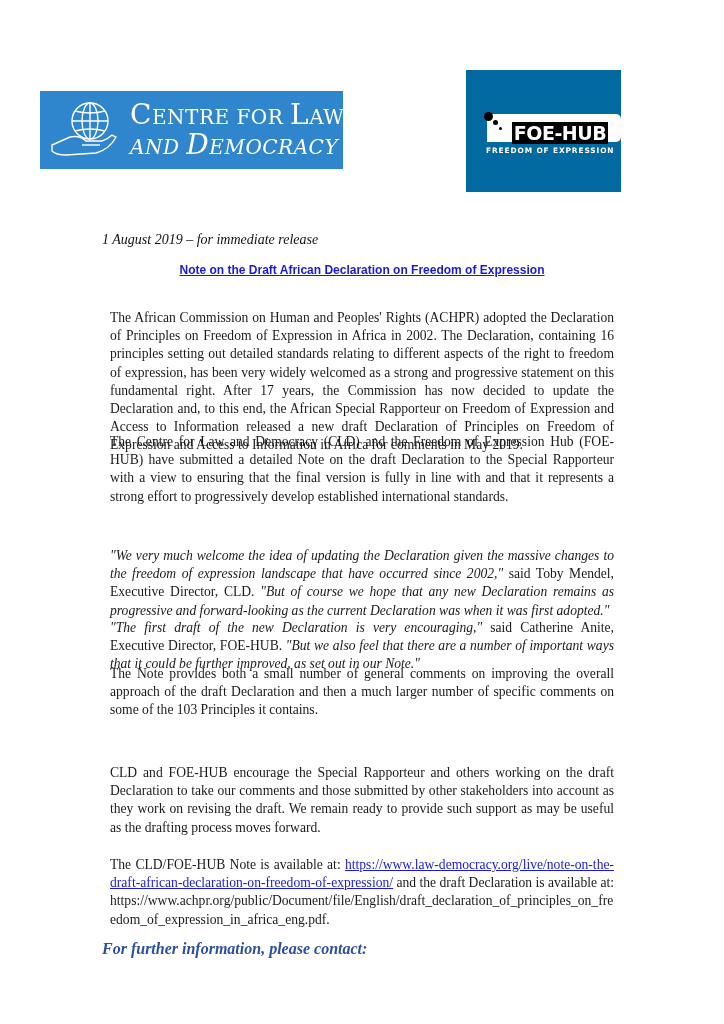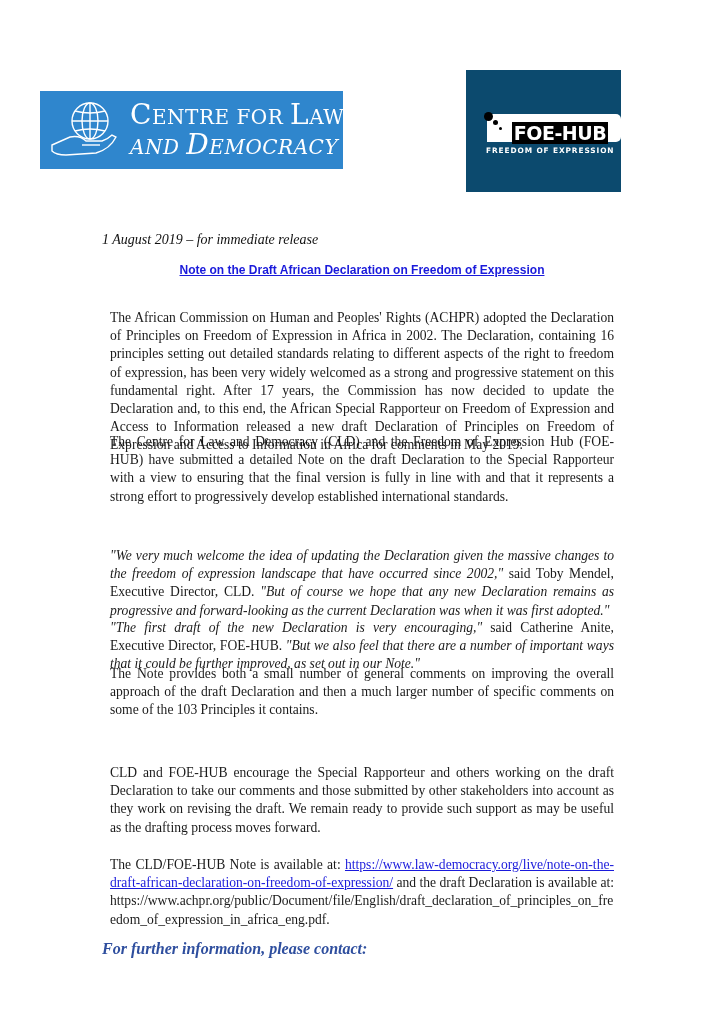--- a/index.html
+++ b/index.html
@@ -15,21 +15,21 @@
   .logo-cld .words {
     font-family: "DejaVu Serif", "Liberation Serif", serif;
     color: #fff; line-height: 1; margin-left: 6px; letter-spacing: 0.5px;
   }
   .logo-cld .l1 { font-size: 28px; white-space: nowrap; }
   .logo-cld .l2 { font-size: 28px; white-space: nowrap; margin-top: 2px; font-style: italic; }
   .logo-cld .small { font-size: 20px; }
 
   .logo-foe {
     position: absolute; left: 466px; top: 70px; width: 155px; height: 122px;
-    background: #0c4a6e;
+    background: #0369a1;
   }
   .logo-foe .bar {
     position: absolute; left: 21px; top: 44px; width: 134px; height: 28px;
     background: #fff; border-radius: 0 5px 5px 0;
   }
   .logo-foe .dot1 { position: absolute; left: 18px; top: 42px; width: 9px; height: 9px; background:#000; border-radius:50%; }
   .logo-foe .dot2 { position: absolute; left: 27px; top: 50px; width: 5px; height: 5px; background:#000; border-radius:50%; }
   .logo-foe .dot3 { position: absolute; left: 33px; top: 57px; width: 3px; height: 3px; background:#000; border-radius:50%; }
   .logo-foe .name {
     position: absolute; left: 46px; top: 52px; width: 96px; height: 22px;

